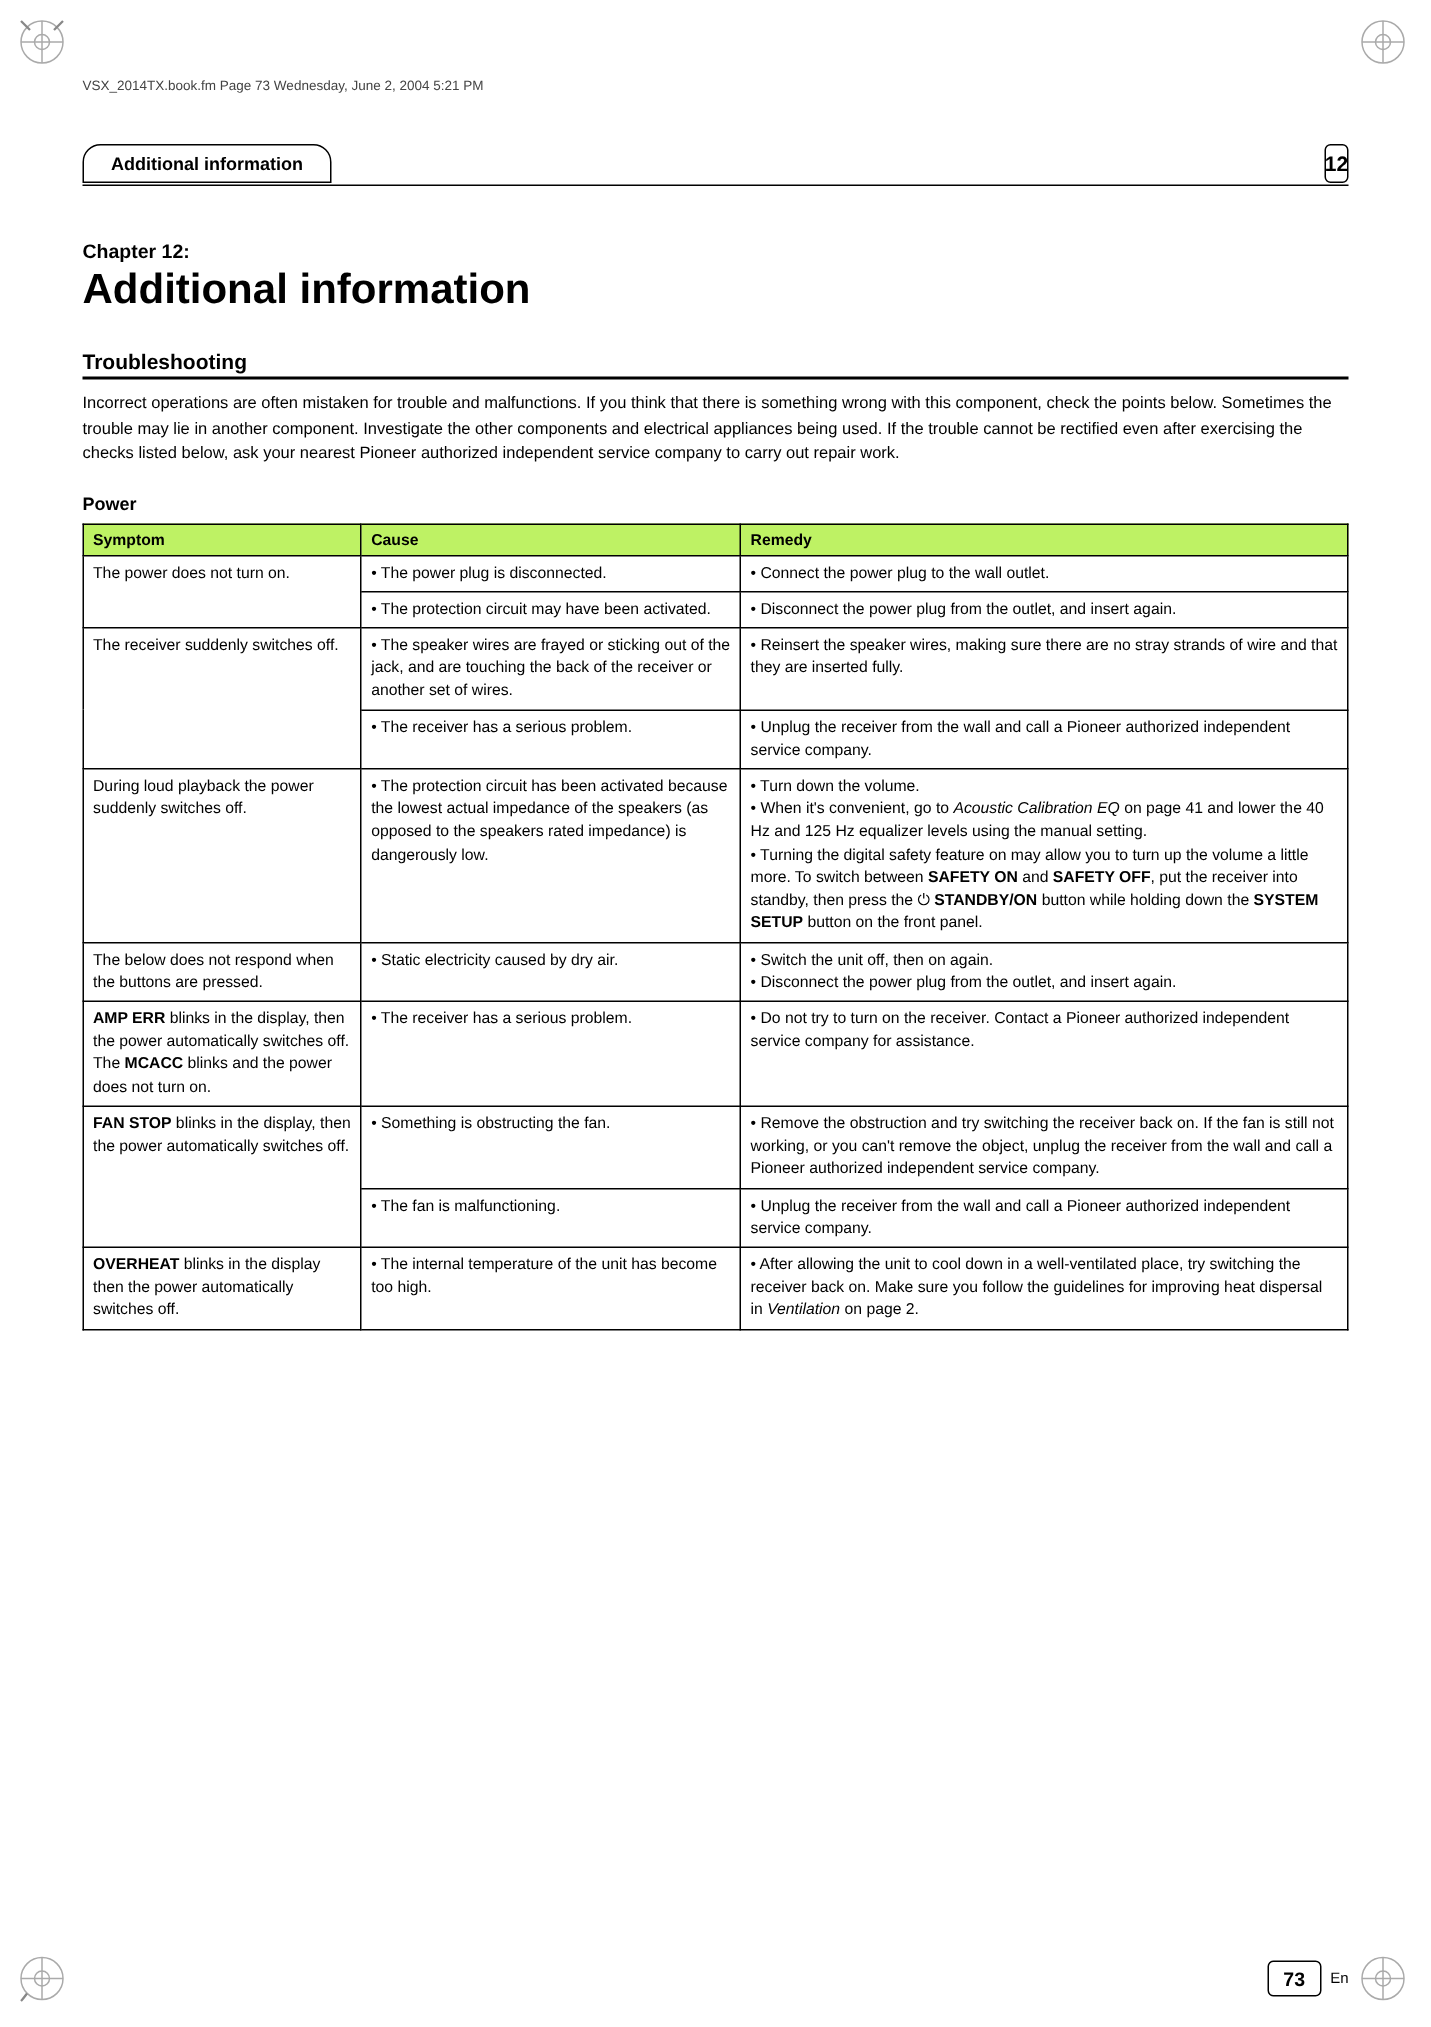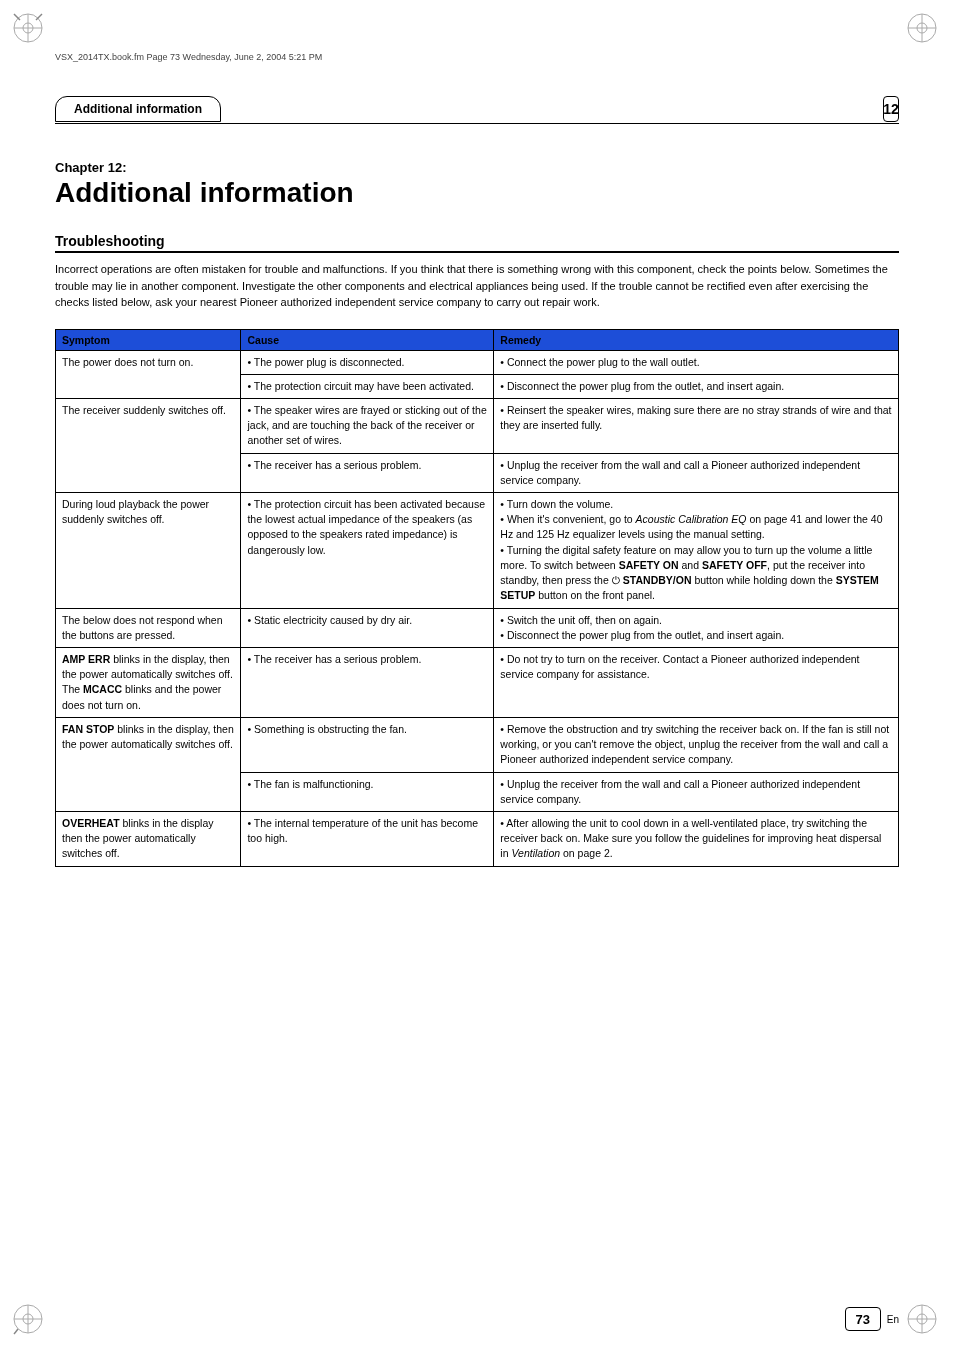--- a/index.html
+++ b/index.html
@@ -102,21 +102,21 @@
       margin-bottom: 6px;
     }
 
     
     table {
       width: 100%;
       border-collapse: collapse;
       font-size: 10.5px;
     }
     table thead tr th {
-      background: #1d4ed8;
+      background: #bef264;
       font-weight: bold;
       border: 1px solid #000;
       padding: 4px 6px;
       text-align: left;
     }
     table tbody tr td {
       border: 1px solid #000;
       padding: 4px 6px;
       vertical-align: top;
       line-height: 1.45;
@@ -258,20 +258,21 @@
 
 <div class="main-content">
 
   <div class="chapter-label">Chapter 12:</div>
   <div class="chapter-title">Additional information</div>
 
   <div class="section-heading">Troubleshooting</div>
 
   <div class="intro-text">Incorrect operations are often mistaken for trouble and malfunctions. If you think that there is something wrong with this component, check the points below. Sometimes the trouble may lie in another component. Investigate the other components and electrical appliances being used. If the trouble cannot be rectified even after exercising the checks listed below, ask your nearest Pioneer authorized independent service company to carry out repair work.</div>
 
+  <div class="subsection-heading">Power</div>
 
   <table>
     <thead>
       <tr>
         <th class="symptom-col">Symptom</th>
         <th class="cause-col">Cause</th>
         <th class="remedy-col">Remedy</th>
       </tr>
     </thead>
     <tbody>

